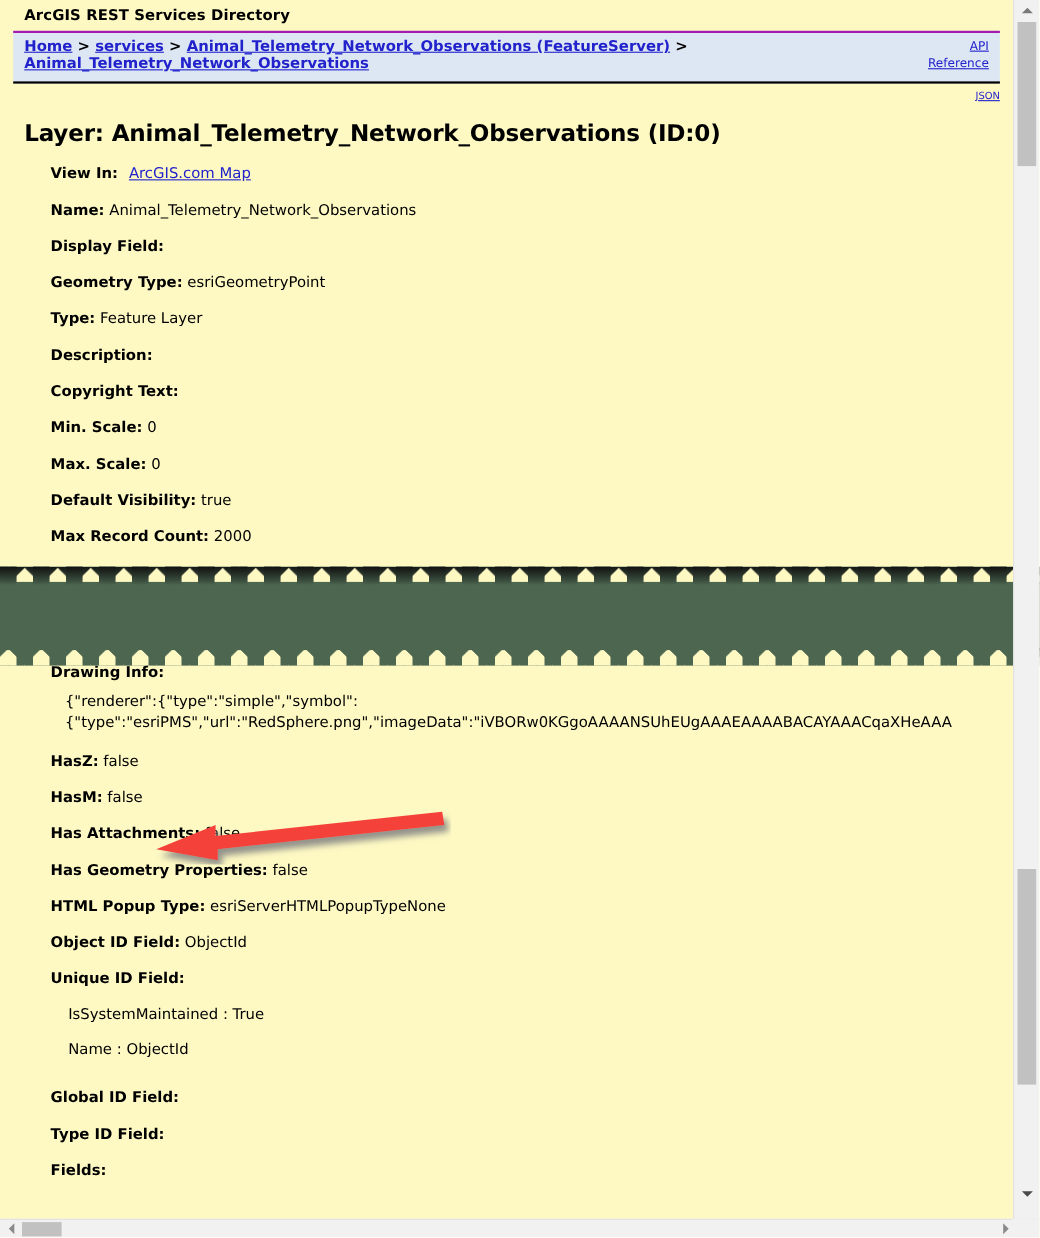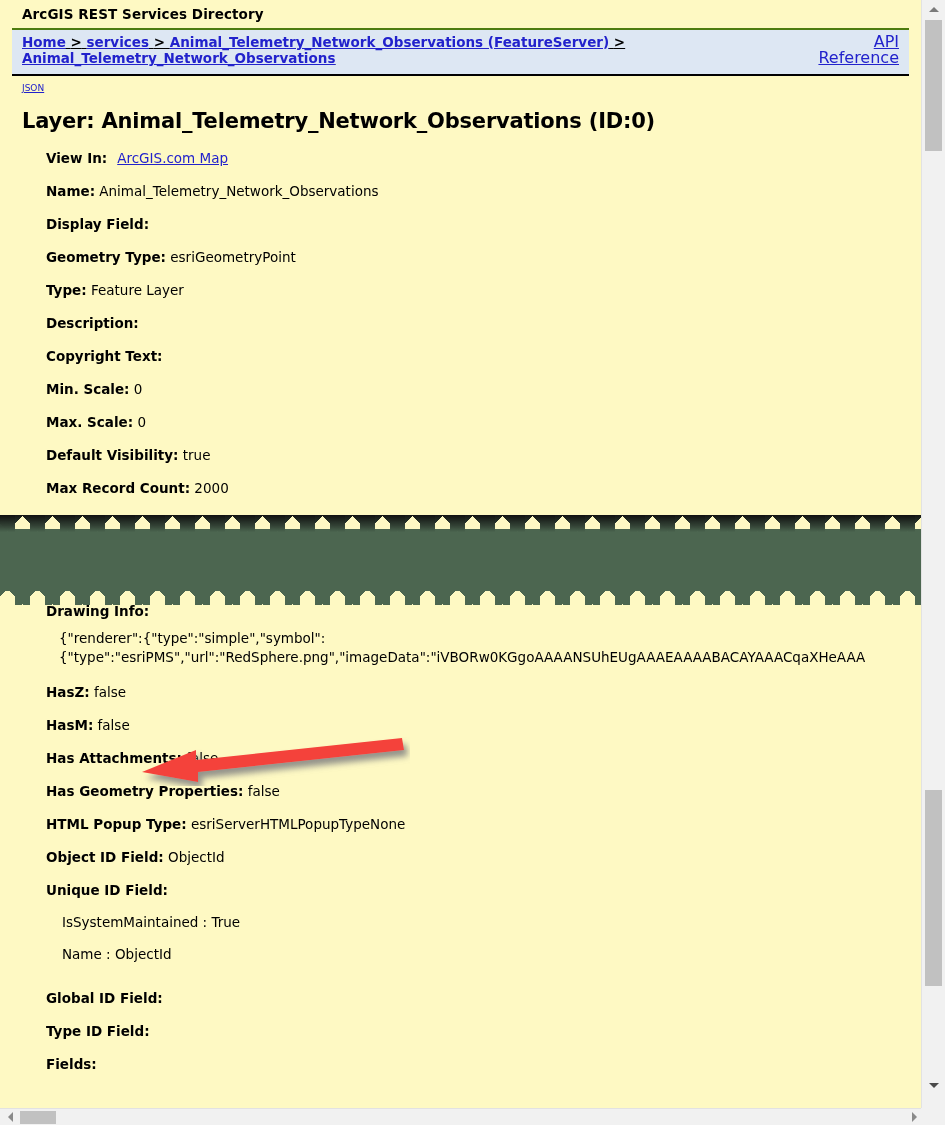--- a/index.html
+++ b/index.html
@@ -34,54 +34,54 @@
     font-weight: bold;
     color: #000;
     padding: 6px 0 0 22px;
     letter-spacing: .1px;
   }
 
   
   .crumb-bar {
     margin: 6px 12px 0 12px;
     background: #dde7f3;
-    border-top: 2px solid #4d7c0f;
+    border-top: 2px solid #a21caf;
     border-bottom: 2px solid #000000;
     padding: 4px 10px 8px 10px;
     position: relative;
     min-height: 38px;
     box-sizing: border-box;
-    text-decoration: underline;
   }
   .crumb-line {
     font-size: 13.5px;
     font-weight: bold;
     line-height: 16px;
     color: #000;
     padding-right: 130px;
   }
   .crumb-line a, .api-ref a {
     color: #2222cc;
     text-decoration: underline;
   }
   .crumb-sep { color: #000; font-weight: bold; }
   .api-ref {
     position: absolute;
     right: 10px;
     top: 4px;
     width: 120px;
     text-align: right;
-    font-size: 16px;
+    font-size: 11px;
     line-height: 16px;
   }
 
   
   .json-link {
     padding: 7px 12px 0 22px;
     font-size: 9px;
+    text-align: right;
   }
   .json-link a {
     color: #2222cc;
     text-decoration: underline;
   }
 
   
   .content {
     padding: 0 0 0 22px;
   }

